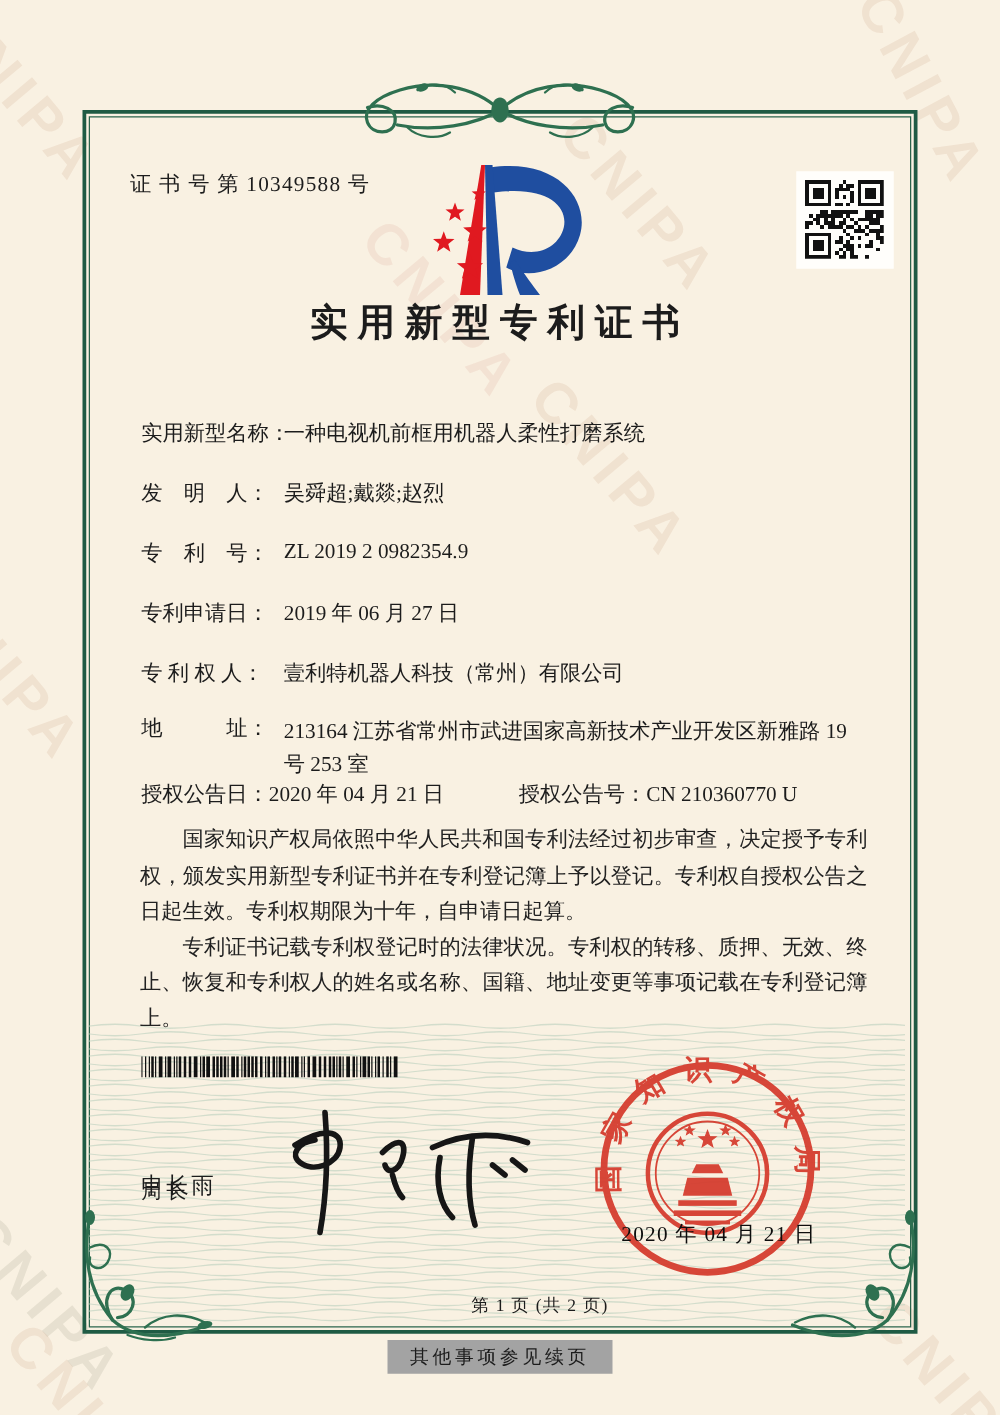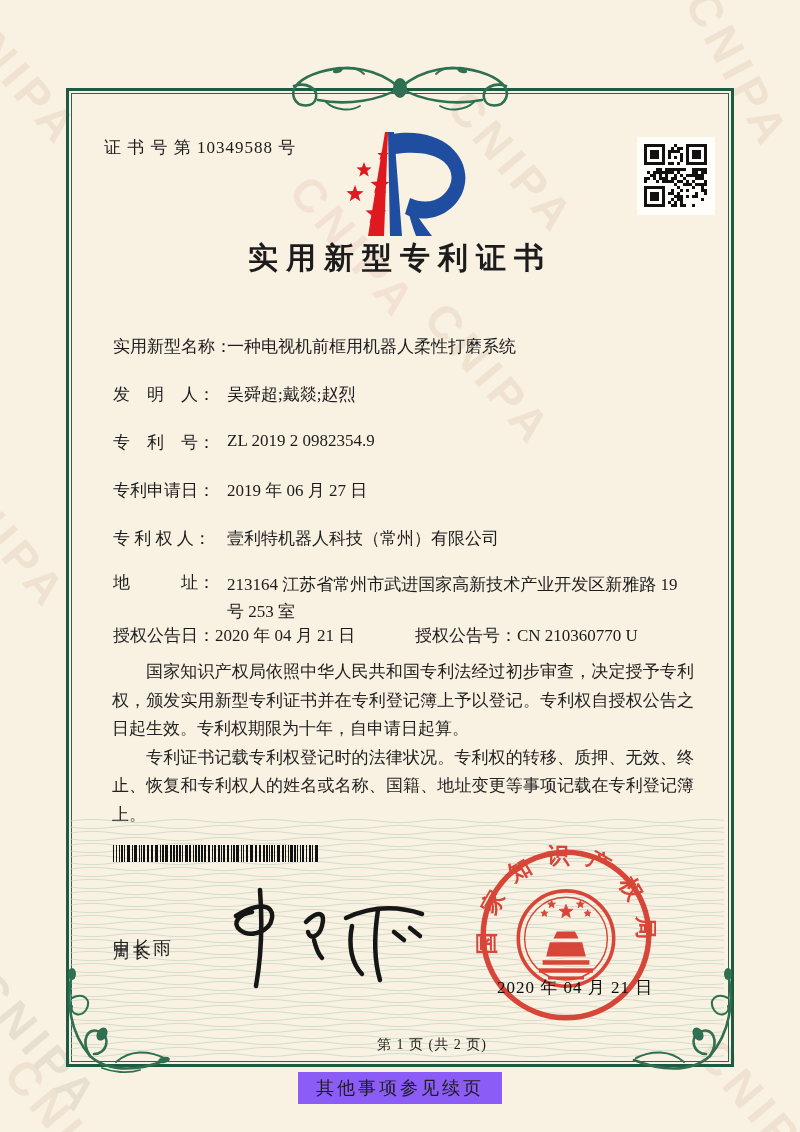--- a/index.html
+++ b/index.html
@@ -66,21 +66,21 @@
     font-family:"Liberation Sans","DejaVu Sans",sans-serif; letter-spacing:2px;}
   .signature{position:absolute; left:222px; top:882px;}
 
   .seal{position:absolute; left:476px; top:845px; opacity:.93; z-index:6;}
   .seal-date{position:absolute; left:497px; top:976px; font-size:17px;
     letter-spacing:1px; color:#0d0d0d; z-index:7; white-space:nowrap;}
 
   .page-num{position:absolute; left:0; top:1036px; width:100%; text-align:center;
     font-size:14px; letter-spacing:1px; z-index:6;padding-left:32px;}
   .footer-note{position:absolute; left:50%; top:1072px; transform:translateX(-50%);
-    background:#8b5cf6; padding:4px 18px; font-size:18px; letter-spacing:3px; z-index:6;}
+    background:#a3a3a3; padding:4px 18px; font-size:15px; letter-spacing:3px; z-index:6;}
 </style>
 </head>
 <body>
 
 <div class="page">
 
   <div class="wm wm1">CNIPA</div>
   <div class="wm wm2">CNIPA</div>
   <div class="wm wm3">CNIPA</div>
   <div class="wm wm4">CNIPA</div>

